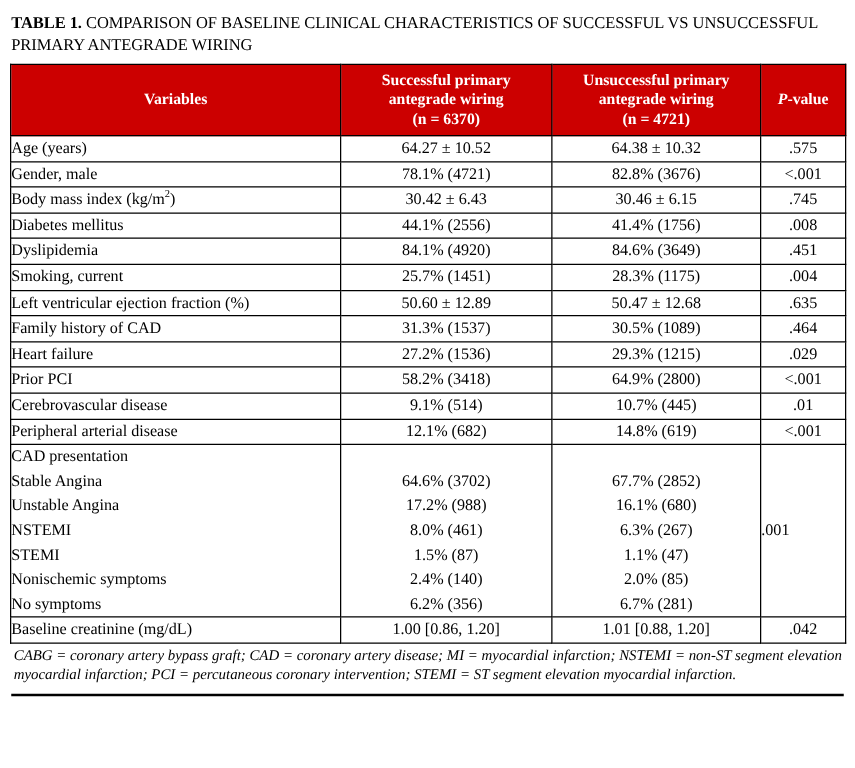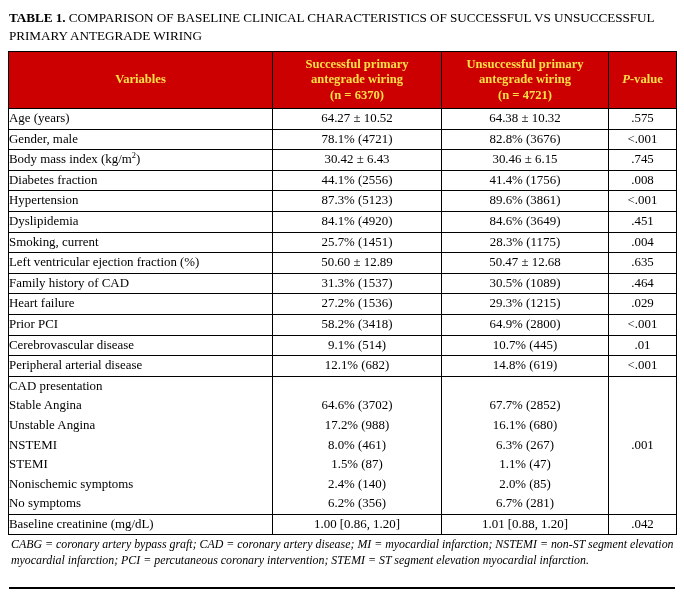--- a/index.html
+++ b/index.html
@@ -48,21 +48,21 @@
   }
 
   col.c-var   { width: 264px; }
   col.c-succ  { width: 169px; }
   col.c-unsucc{ width: 167px; }
   col.c-pval  { width: 68px; }
 
   
   thead th {
     background: #CC0000;
-    color: #fde047;
+    color: #ffffff;
     font-weight: bold;
     font-size: 12.6px;
     line-height: 15.5px;
     height: 56px;
     padding: 2px 4px;
   }
   th.h-var {
     text-align: center;
     padding-left: 9px;
     vertical-align: middle;
@@ -114,33 +114,33 @@
     height: 19.6px;
     line-height: 19.6px;
   }
   td.block.var .ln {
     text-align: left;
   }
   td.block.num .ln {
     text-align: center;
   }
   td.block.pv .ln {
-    text-align: center;
+    text-align: left;
   }
   .blank { visibility: hidden; }
 
   
   .footnote {
     width: 666px;
     margin: 0 0 0 1px;
     border-bottom: 2px solid #000000;
     font-style: italic;
     font-size: 11.9px;
     line-height: 15.2px;
-    padding: 2px 0 19px 2px;
+    padding: 2px 0 8px 2px;
     box-sizing: border-box;
   }
 </style>
 </head>
 <body>
 
 <div id="page">
 
   <div class="caption">
     <span class="tablenum">TABLE 1.</span><span> COMPARISON OF BASELINE CLINICAL CHARACTERISTICS OF SUCCESSFUL VS UNSUCCESSFUL PRIMARY ANTEGRADE WIRING</span>
@@ -186,32 +186,26 @@
       </tr>
 
       <tr>
         <td class="var"><span>Body mass index (kg/m</span><sup class="sq">2</sup><span>)</span></td>
         <td class="num">30.42 ± 6.43</td>
         <td class="num">30.46 ± 6.15</td>
         <td class="pv">.745</td>
       </tr>
 
       <tr>
-        <td class="var">Diabetes fraction</td>
+        <td class="var">Diabetes mellitus</td>
         <td class="num">44.1% (2556)</td>
         <td class="num">41.4% (1756)</td>
         <td class="pv">.008</td>
       </tr>
 
-      <tr>
-        <td class="var">Hypertension</td>
-        <td class="num">87.3% (5123)</td>
-        <td class="num">89.6% (3861)</td>
-        <td class="pv">&lt;.001</td>
-      </tr>
 
       <tr>
         <td class="var">Dyslipidemia</td>
         <td class="num">84.1% (4920)</td>
         <td class="num">84.6% (3649)</td>
         <td class="pv">.451</td>
       </tr>
 
       <tr>
         <td class="var">Smoking, current</td>

